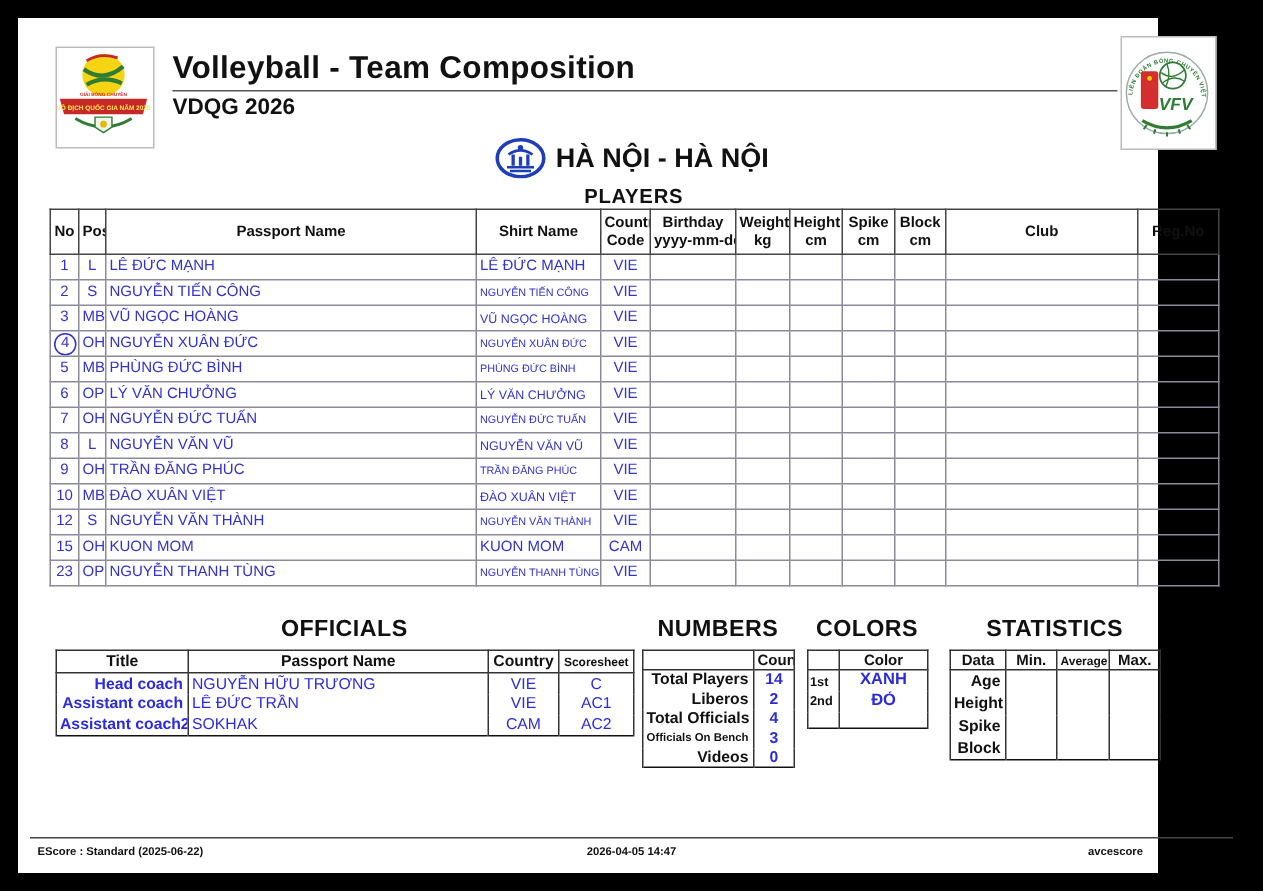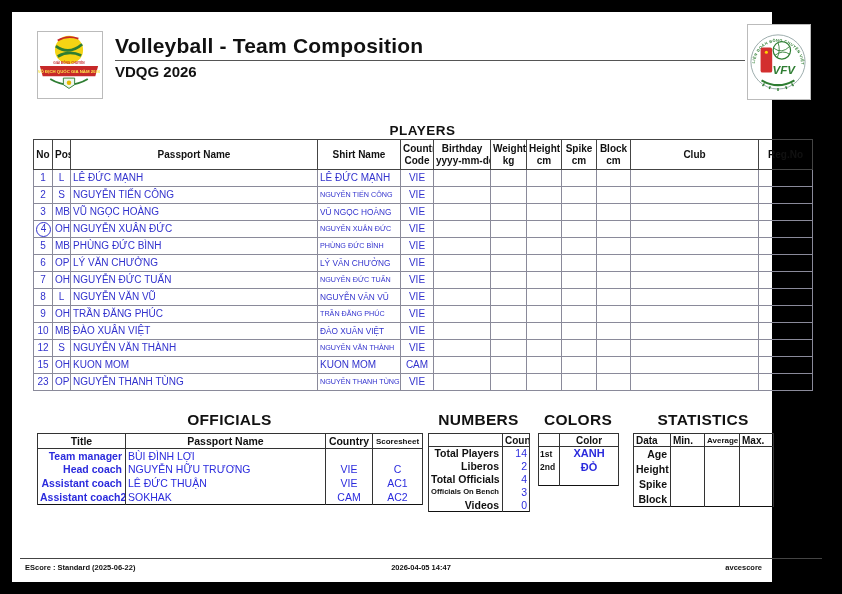--- a/index.html
+++ b/index.html
@@ -42,33 +42,33 @@
   #officials-table td{border-left:1px solid #333;border-right:1px solid #333;height:14px;font-size:10.5px;color:#2b2bdd;line-height:1;}
   #officials-table td.title{font-weight:bold;text-align:right;padding-right:3px;}
   #officials-table td.c{text-align:center;}
 
   
   #numbers-table{position:absolute;left:416px;top:421px;width:101px;border:1.3px solid #111;}
   #numbers-table th{border:1px solid #333;font-size:10px;height:13px;text-align:center;color:#111;}
   #numbers-table td{border-left:1px solid #333;border-right:1px solid #333;height:13px;font-size:10.5px;line-height:1;}
   #numbers-table td.lbl{font-weight:bold;text-align:right;color:#111;padding-right:3px;}
   #numbers-table td.lbl.sm{font-size:7.6px;}
-  #numbers-table td.val{text-align:right;color:#2b2bdd;font-weight:normal;}
+  #numbers-table td.val{text-align:center;color:#2b2bdd;font-weight:bold;}
 
   
   #colors-table{position:absolute;left:526px;top:421px;width:80px;border:1.3px solid #111;}
   #colors-table th{border:1px solid #333;font-size:10px;height:13px;text-align:center;color:#111;}
   #colors-table td{border-left:1px solid #333;border-right:1px solid #333;height:14px;font-size:11px;line-height:1;}
   #colors-table td.rank{font-weight:bold;font-size:8.5px;color:#111;text-align:left;padding-left:1px;}
   #colors-table td.val{text-align:center;color:#2b2bdd;font-weight:bold;}
   #colors-table tr.spacer td{height:11px;}
 
   
   #stats-table{position:absolute;left:621px;top:421px;width:140px;border:1.3px solid #111;}
-  #stats-table th{border:1px solid #333;font-size:10px;height:13px;text-align:left;color:#111;font-weight:bold;}
+  #stats-table th{border:1px solid #333;font-size:10px;height:13px;text-align:center;color:#111;font-weight:bold;}
   #stats-table th.sm{font-size:8px;}
   #stats-table td{border-left:1px solid #333;border-right:1px solid #333;height:15px;font-size:10.5px;line-height:1;}
   #stats-table td.lbl{font-weight:bold;text-align:right;color:#111;padding-right:3px;}
 
   
   .footer-line{position:absolute;left:8px;top:546px;width:802px;border-top:1px solid #444;}
   .footer-text{position:absolute;top:551px;font-size:7.5px;font-weight:bold;color:#111;}
   .f-left{left:13px;}
   .f-center{left:0;width:818px;text-align:center;}
   .f-right{right:10px;}
@@ -110,20 +110,32 @@
       <rect x="13" y="22" width="12" height="26" rx="2" fill="#d32f2f"></rect>
       <circle cx="19" cy="27" r="1.6" fill="#ffd600"></circle>
       <circle cx="35" cy="25" r="9" fill="#fff" stroke="#2e7d32" stroke-width="1.2"></circle>
       <path d="M27 23 Q35 29 43 21 M28 30 Q36 24 43 29 M31 17 Q34 25 30 33" stroke="#2e7d32" stroke-width="0.9" fill="none"></path>
       <text x="37" y="49" font-size="12" font-weight="bold" font-style="italic" fill="#2e7d32" text-anchor="middle">VFV</text>
       <path d="M14 56 Q31 66 48 56" stroke="#2e7d32" stroke-width="2.2" fill="none"></path>
       <path d="M17 59 l-2 3 M23 62 l-1 3 M31 64 l0 3 M39 62 l1 3 M45 59 l2 3" stroke="#2e7d32" stroke-width="1.4" fill="none"></path>
     </svg>
   </div>
 
+  <div class="team-line">
+    <svg width="34" height="27" viewBox="0 0 34 27">
+      <ellipse cx="17" cy="13.5" rx="15.5" ry="12.3" fill="#fff" stroke="#1e3db8" stroke-width="2.4"></ellipse>
+      <circle cx="17" cy="6.5" r="1.8" fill="#1e3db8"></circle>
+      <path d="M9 11 Q17 5.5 25 11" stroke="#1e3db8" stroke-width="1.8" fill="none"></path>
+      <rect x="11" y="11" width="2.2" height="7.5" fill="#1e3db8"></rect>
+      <rect x="20.8" y="11" width="2.2" height="7.5" fill="#1e3db8"></rect>
+      <rect x="15.9" y="12.5" width="2.2" height="6" fill="#1e3db8"></rect>
+      <path d="M8 19.5 H26 M10 22 H24" stroke="#1e3db8" stroke-width="1.6" fill="none"></path>
+    </svg>
+    <span class="team-name">HÀ NỘI - HÀ NỘI</span>
+  </div>
 
   <div class="players-heading">PLAYERS</div>
 
   <table id="players-table">
     <colgroup>
       <col style="width:19px">
           <col style="width:18px">
           <col style="width:247px">
           <col style="width:83px">
       <col style="width:33px">
@@ -382,34 +394,28 @@
     <thead>
           <tr>
             <th>Title</th>
             <th>Passport Name</th>
             <th>Country</th>
             <th class="sm">Scoresheet</th>
           </tr>
         </thead>
     <tbody>
           <tr>
-            <td class="title">Team manager</td>
-            <td>BÙI ĐÌNH LỢI</td>
-            <td class="c"></td>
-            <td class="c"></td>
-          </tr>
-          <tr>
             <td class="title">Head coach</td>
             <td>NGUYỄN HỮU TRƯƠNG</td>
             <td class="c">VIE</td>
             <td class="c">C</td>
           </tr>
           <tr>
             <td class="title">Assistant coach</td>
-            <td>LÊ ĐỨC THUẬN</td>
+            <td>LÊ ĐỨC TRẦN</td>
             <td class="c">VIE</td>
             <td class="c">AC1</td>
           </tr>
           <tr>
             <td class="title">Assistant coach2</td>
             <td>SOKHAK</td>
             <td class="c">CAM</td>
             <td class="c">AC2</td>
           </tr>
         </tbody>

